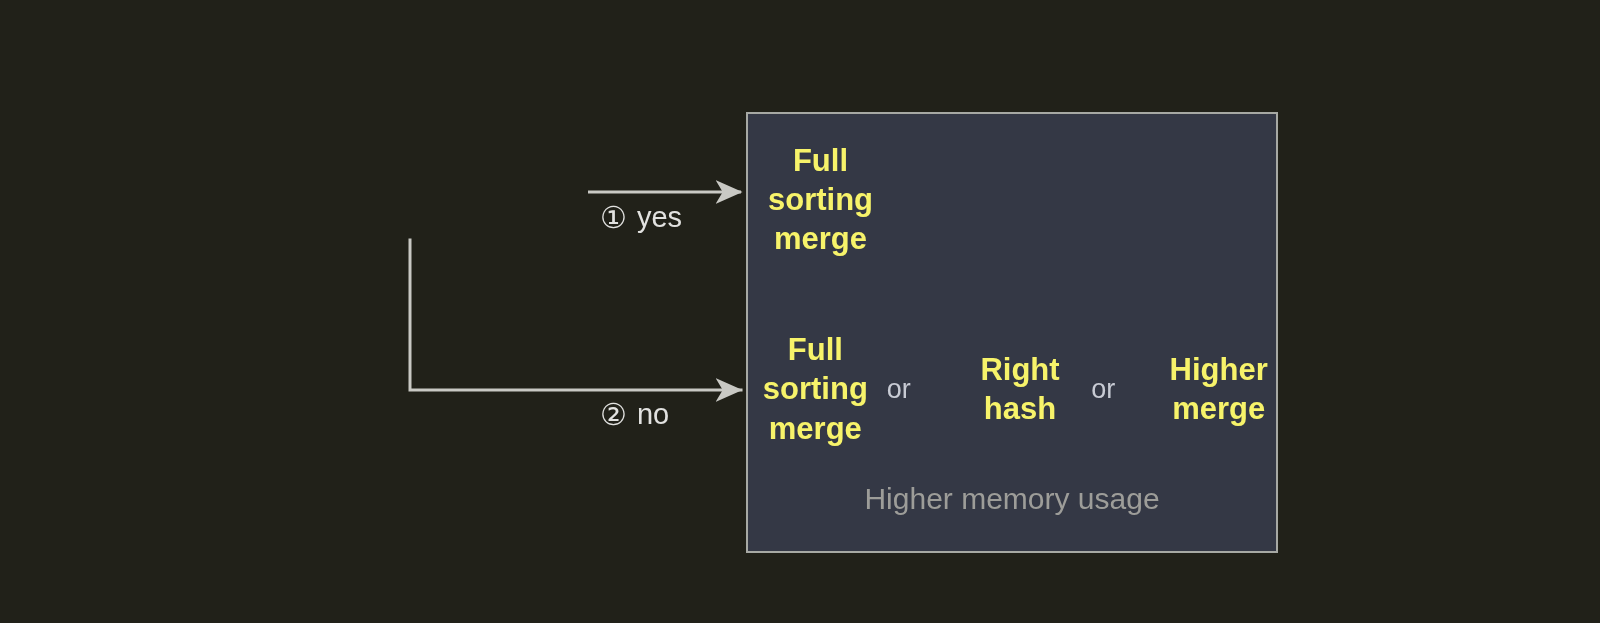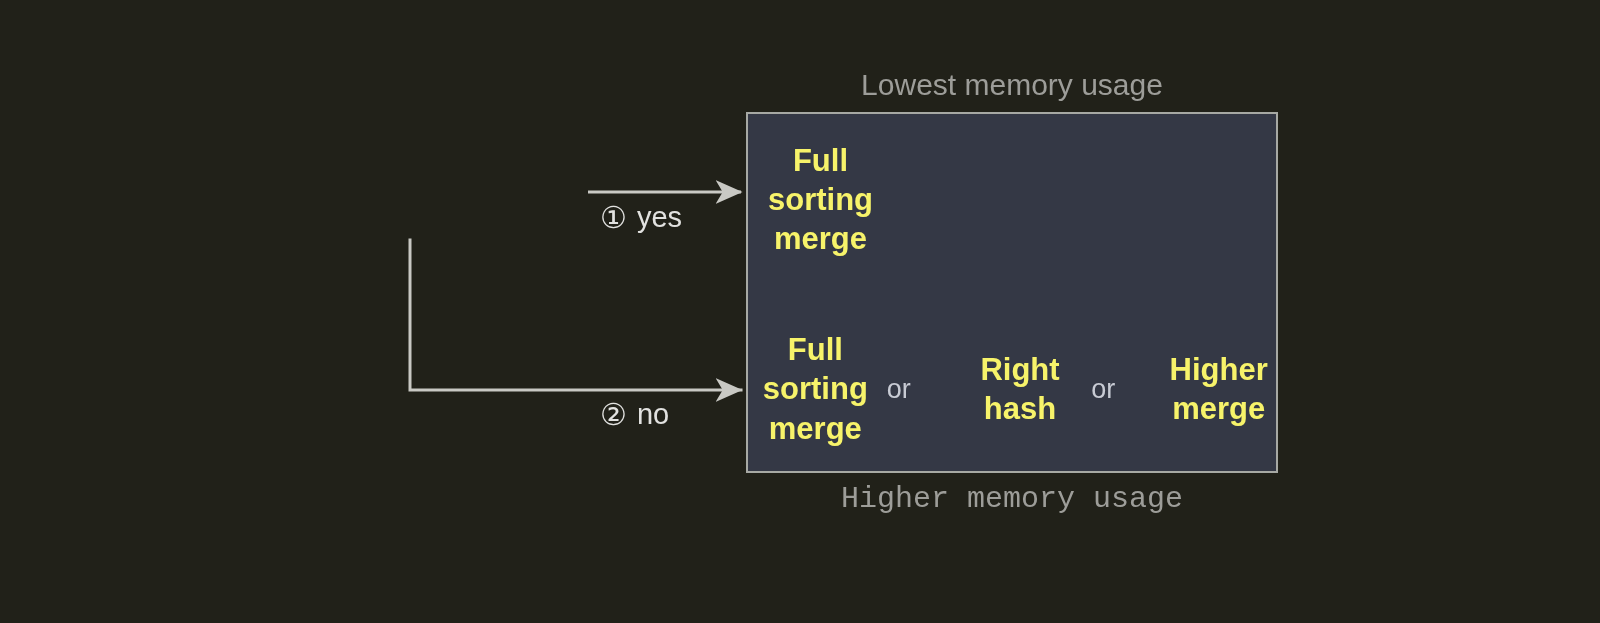--- a/index.html
+++ b/index.html
@@ -55,21 +55,21 @@
   }
   #label-yes { left: 600px; top: 201px; }
   #label-no  { left: 600px; top: 398px; }
 
   
   #panel {
     position: absolute;
     left: 746px;
     top: 112px;
     width: 532px;
-    height: 361px;
+    height: 441px;
     background: #343845;
     border: 2px solid #a7a9a4;
     box-sizing: border-box;
   }
 
   .panel-row {
     position: absolute;
     display: flex;
     align-items: center;
     left: 0;
@@ -101,21 +101,21 @@
   .caption {
     position: absolute;
     width: 532px;
     left: 746px;
     text-align: center;
     color: #9d9d99;
     font-size: 30px;
     white-space: nowrap;
   }
   #caption-top    { top: 68px; }
-  #caption-bottom { top: 482px; font-family: Liberation Mono, monospace; }
+  #caption-bottom { top: 482px; }
 </style>
 </head>
 <body>
 
 <div id="stage">
 
 
   <svg id="connectors" viewBox="0 0 1600 623" xmlns="http://www.w3.org/2000/svg">
     <defs>
       <marker id="arrowhead" markerWidth="9" markerHeight="8" refX="8.5" refY="4" orient="auto" markerUnits="strokeWidth">
@@ -131,21 +131,20 @@
   <div class="branch-label" id="label-yes">
     <span class="branch-num">①</span>
     <span>yes</span>
   </div>
 
   <div class="branch-label" id="label-no">
     <span class="branch-num">②</span>
     <span>no</span>
   </div>
 
-  <div class="caption" id="caption-top">Lowest memory usage</div>
 
   <div id="panel">
 
     <div class="panel-row" id="row-sorted">
       <div class="opt opt-sorting">Full
 sorting
 merge</div>
     </div>
 
     <div class="panel-row" id="row-unsorted">

